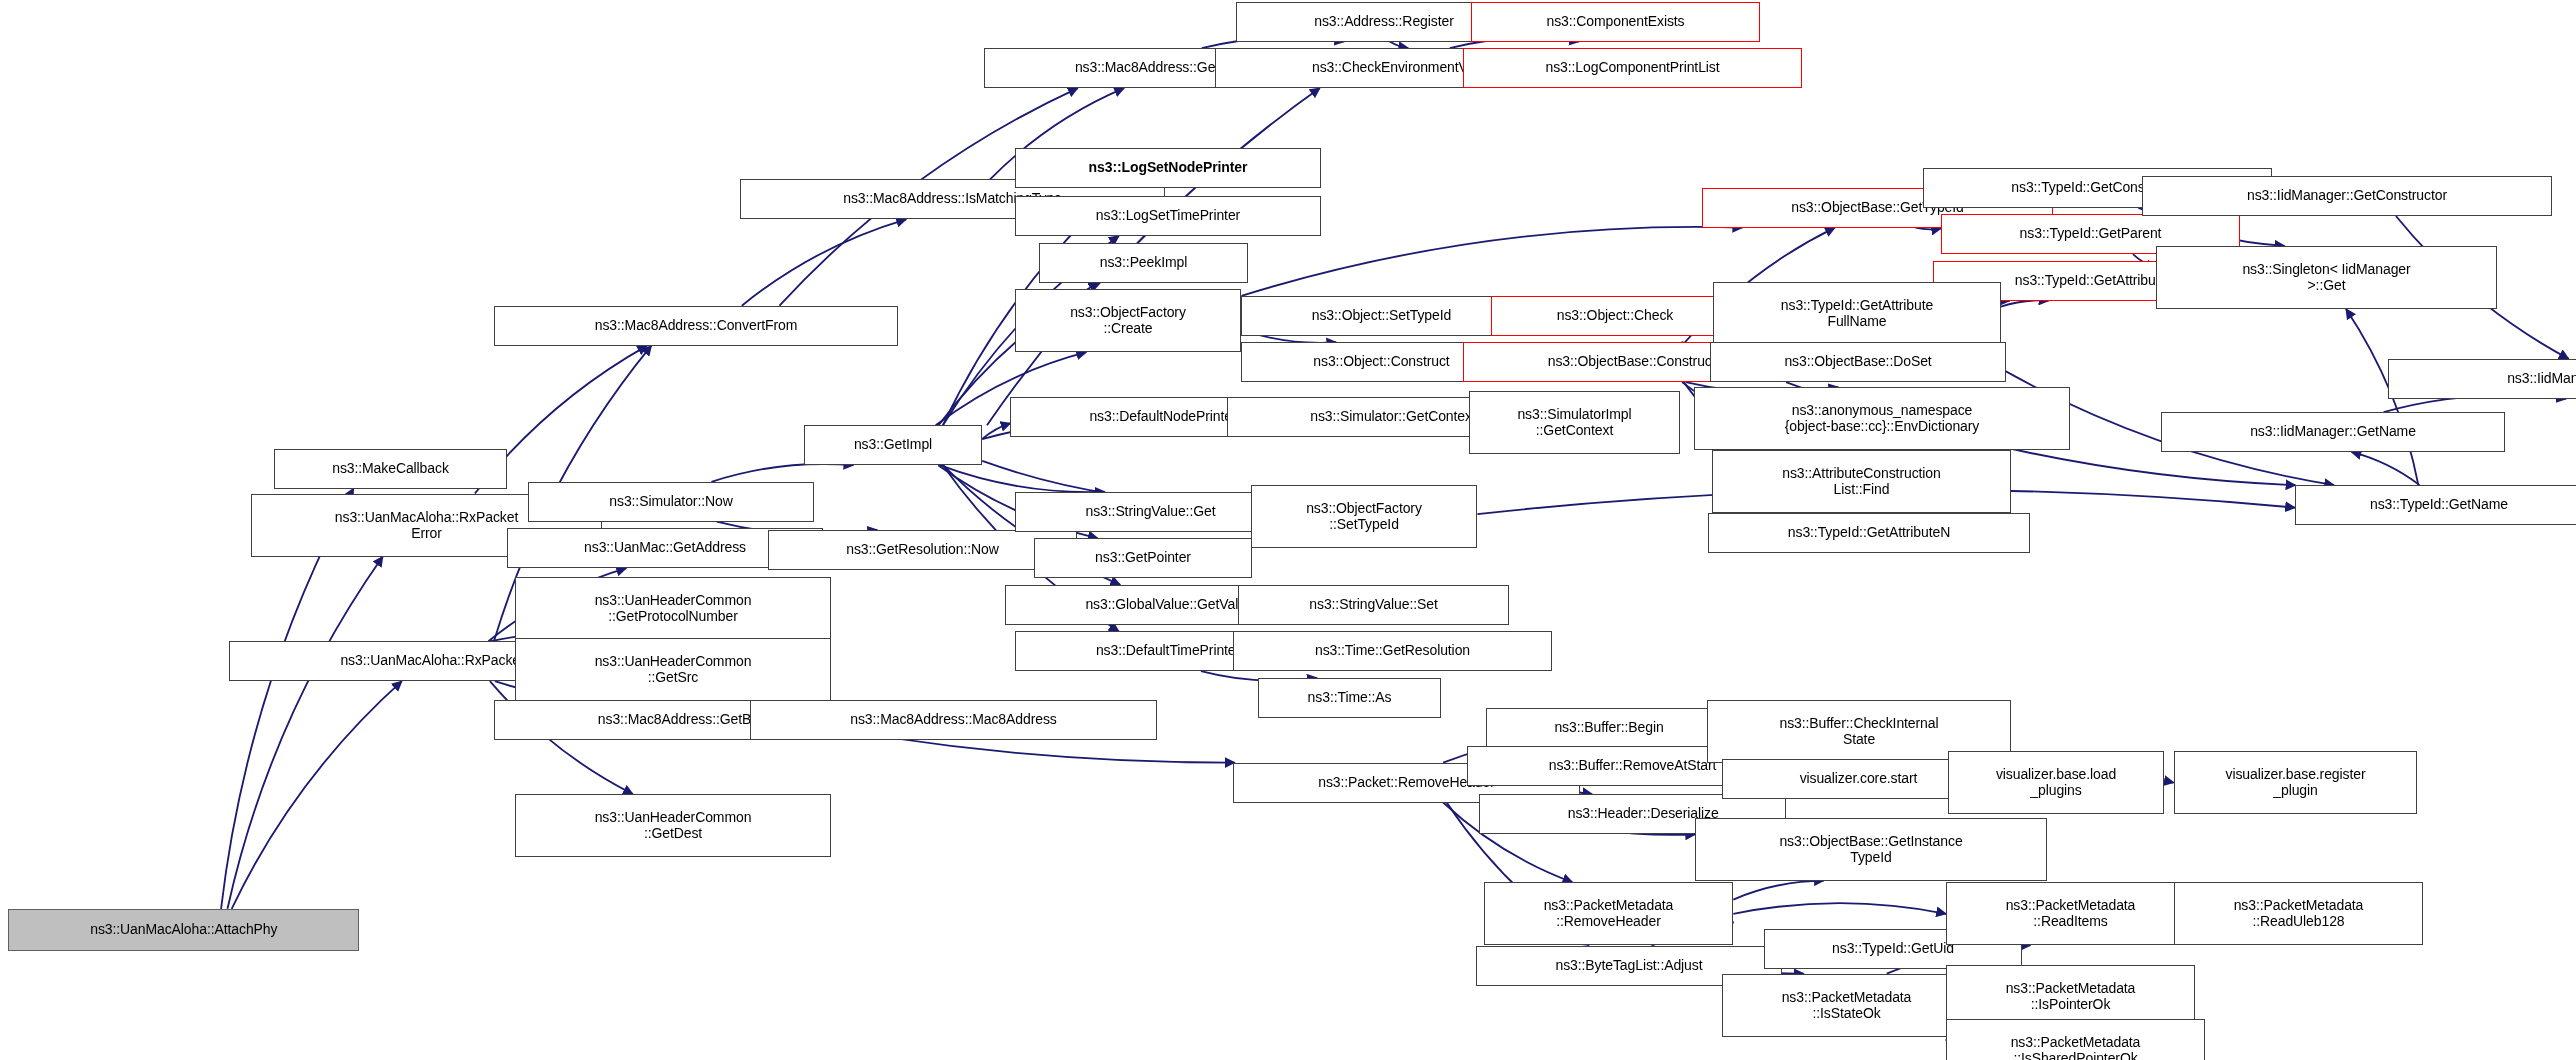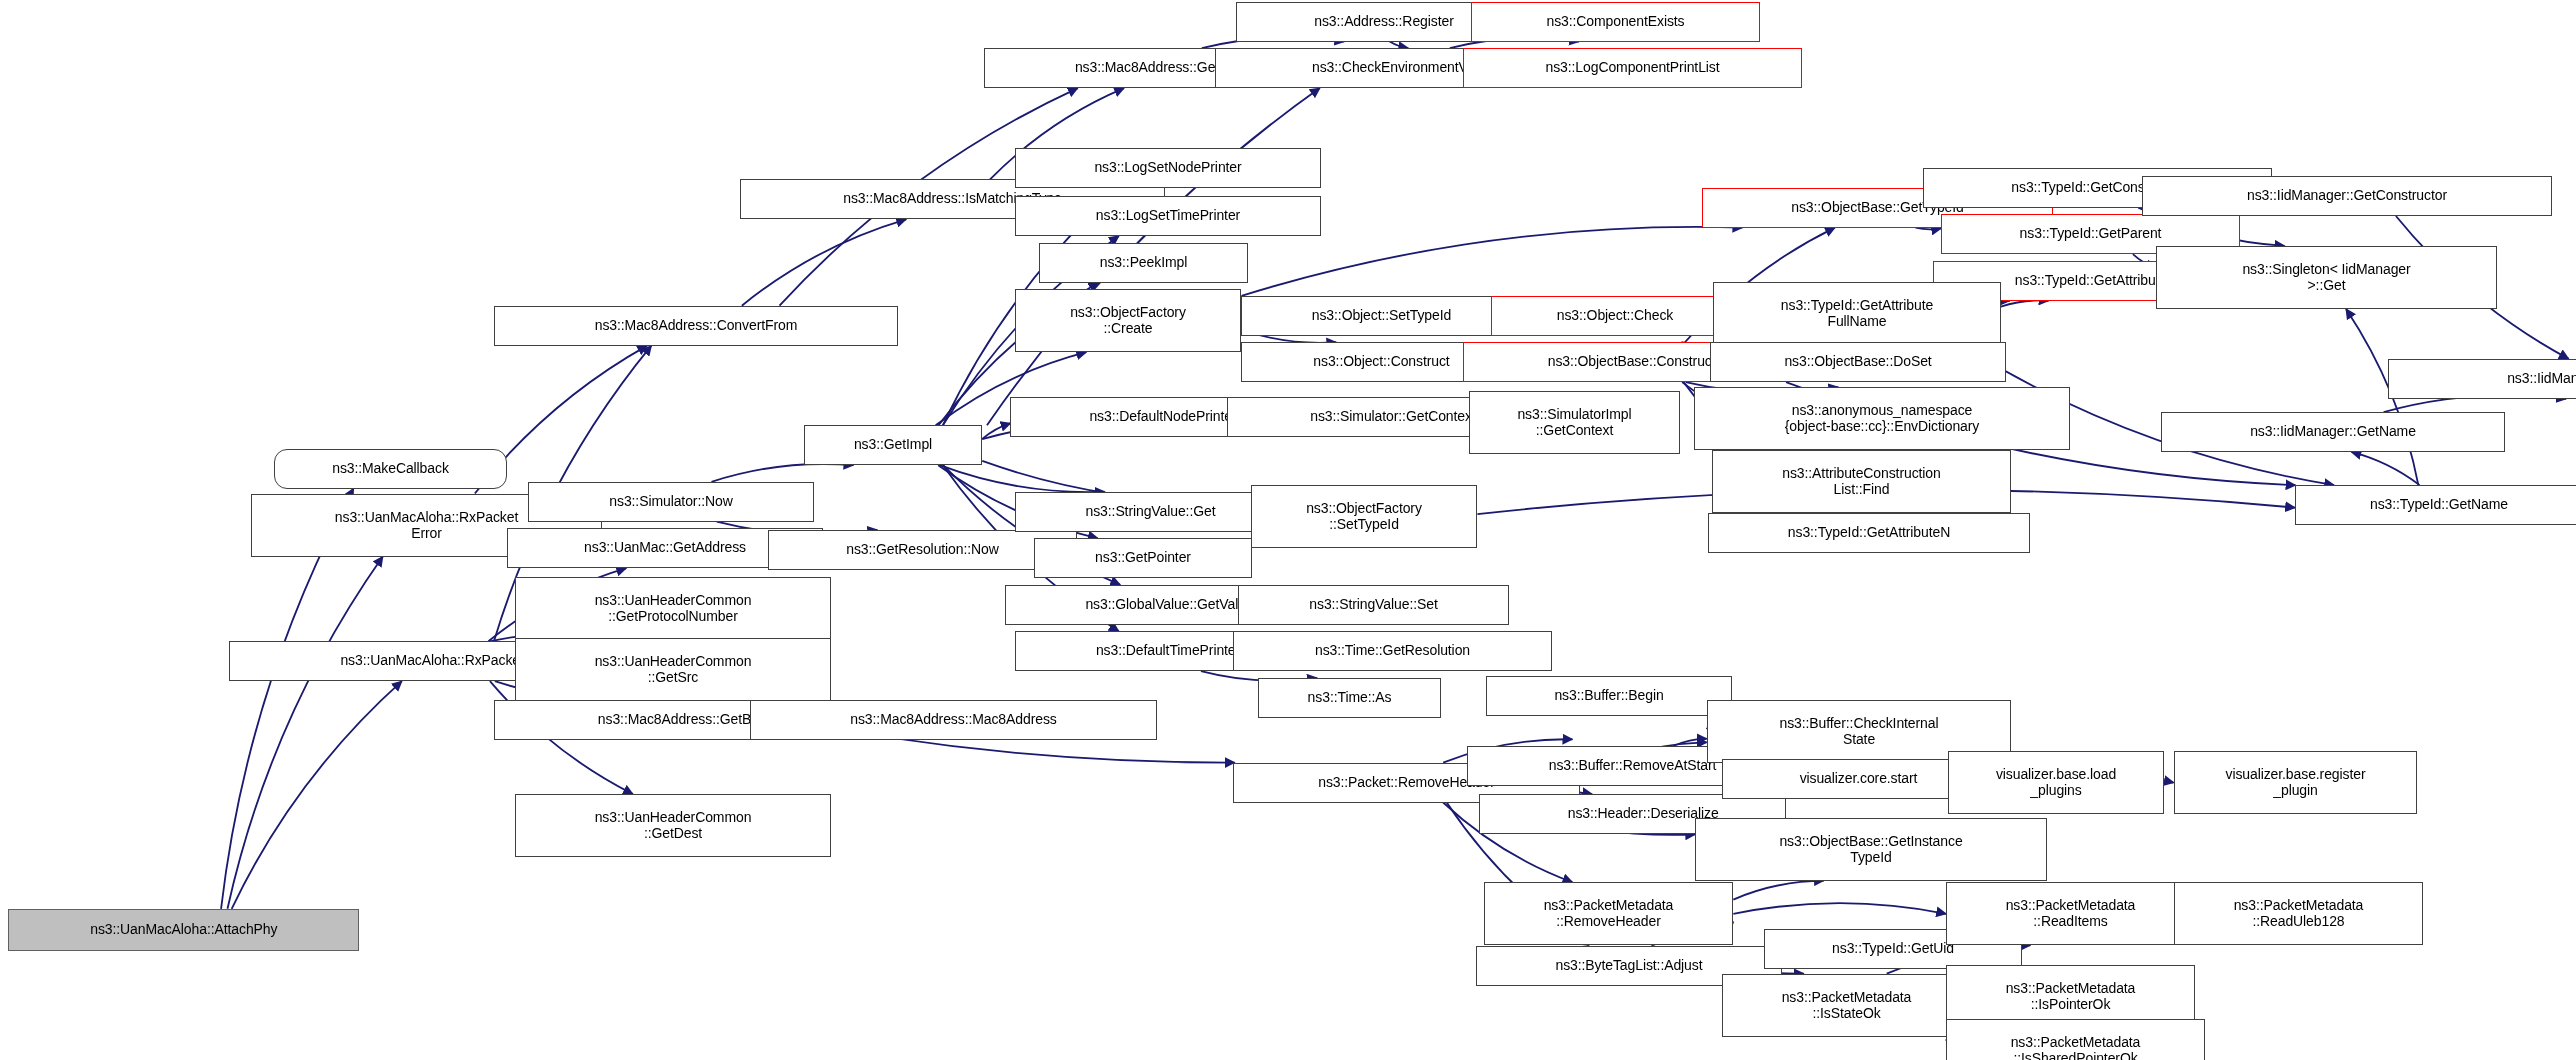--- a/index.html
+++ b/index.html
@@ -126,21 +126,21 @@
         <path d="M 1898.26 1009.2693103448274 Q 1894.0300250783698 1021.243435736677 1885.52 1030.6695611285265" fill="none" stroke="#1a1a70" stroke-width="2" marker-end="url(#arrow)"></path>
         <path d="M 1808.6068 1035.437304075235 Q 1888.7964263322883 1067.561812413793 1975.1732 1066.373040752351" fill="none" stroke="#1a1a70" stroke-width="2" marker-end="url(#arrow)"></path>
         <path d="M 2404.2200000000003 1000.8620689655171 Q 2392.3900000000003 998.4960689655171 2380.56 1000.8620689655171" fill="none" stroke="#1a1a70" stroke-width="2" marker-end="url(#arrow)"></path>
         <path d="M 2066.246 1066.373040752351 Q 2141.7764263322883 1035.180372413793 2223.494 1035.437304075235" fill="none" stroke="#1a1a70" stroke-width="2" marker-end="url(#arrow)"></path>
         <path d="M 2158.52 1098.9465517241379 Q 2145.379529780564 1093.6689028213164 2131.2200000000003 1093.851253918495" fill="none" stroke="#1a1a70" stroke-width="2" marker-end="url(#arrow)"></path>
         <path d="M 2158.52 1111.7575862068963 Q 2147.6214608150467 1128.2448902821316 2131.2200000000003 1139.2721943573667" fill="none" stroke="#1a1a70" stroke-width="2" marker-end="url(#arrow)"></path>
       </g>
   </svg>
   <div id="node-layer">
       <div class="node root" style="left: 8.3px; top: 909px; width: 351px; height: 42px;">ns3::UanMacAloha::AttachPhy</div>
-      <div class="node" style="left: 274px; top: 449px; width: 233px; height: 40px; border-radius: 13px;">ns3::MakeCallback</div>
+      <div class="node" style="left: 274px; top: 449px; width: 233px; height: 40px;">ns3::MakeCallback</div>
       <div class="node" style="left: 251px; top: 494px; width: 351px; height: 63px;">ns3::UanMacAloha::RxPacket
 Error</div>
       <div class="node" style="left: 229px; top: 641px; width: 440px; height: 40px;">ns3::UanMacAloha::RxPacketGood</div>
       <div class="node" style="left: 494px; top: 306px; width: 404px; height: 40px;">ns3::Mac8Address::ConvertFrom</div>
       <div class="node" style="left: 528px; top: 482px; width: 286px; height: 40px;">ns3::Simulator::Now</div>
       <div class="node" style="left: 507px; top: 528px; width: 316px; height: 40px;">ns3::UanMac::GetAddress</div>
       <div class="node" style="left: 515px; top: 577px; width: 316px; height: 63px;">ns3::UanHeaderCommon
 ::GetProtocolNumber</div>
       <div class="node" style="left: 515px; top: 638px; width: 316px; height: 63px;">ns3::UanHeaderCommon
 ::GetSrc</div>
@@ -149,21 +149,21 @@
 ::GetDest</div>
       <div class="node" style="left: 750px; top: 700px; width: 407px; height: 40px;">ns3::Mac8Address::Mac8Address</div>
       <div class="node" style="left: 768px; top: 530px; width: 309px; height: 40px;">ns3::GetResolution::Now</div>
       <div class="node" style="left: 740px; top: 179px; width: 425px; height: 40px;">ns3::Mac8Address::IsMatchingType</div>
       <div class="node" style="left: 984px; top: 48px; width: 356px; height: 40px;">ns3::Mac8Address::GetType</div>
       <div class="node" style="left: 1236px; top: 1.7px; width: 296px; height: 40px;">ns3::Address::Register</div>
       <div class="node" style="left: 1215px; top: 48px; width: 397px; height: 40px;">ns3::CheckEnvironmentVariables</div>
       <div class="node red" style="left: 1471px; top: 1.7px; width: 289px; height: 40px;">ns3::ComponentExists</div>
       <div class="node red" style="left: 1463px; top: 48px; width: 339px; height: 40px;">ns3::LogComponentPrintList</div>
       <div class="node" style="left: 804px; top: 425px; width: 178px; height: 40px;">ns3::GetImpl</div>
-      <div class="node" style="left: 1015px; top: 148px; width: 306px; height: 40px;">ns3::LogSetNodePrinter</div>
+      <div class="node" style="left: 1015px; top: 148px; width: 306px; height: 40px; font-weight: bold;">ns3::LogSetNodePrinter</div>
       <div class="node" style="left: 1015px; top: 196px; width: 306px; height: 40px;">ns3::LogSetTimePrinter</div>
       <div class="node" style="left: 1039px; top: 243px; width: 209px; height: 40px;">ns3::PeekImpl</div>
       <div class="node" style="left: 1015px; top: 289px; width: 226px; height: 63px;">ns3::ObjectFactory
 ::Create</div>
       <div class="node" style="left: 1241px; top: 296px; width: 281px; height: 40px;">ns3::Object::SetTypeId</div>
       <div class="node" style="left: 1241px; top: 342px; width: 281px; height: 40px;">ns3::Object::Construct</div>
       <div class="node red" style="left: 1491px; top: 296px; width: 248px; height: 40px;">ns3::Object::Check</div>
       <div class="node red" style="left: 1463px; top: 342px; width: 361px; height: 40px;">ns3::ObjectBase::ConstructSelf</div>
       <div class="node" style="left: 1010px; top: 397px; width: 306px; height: 40px;">ns3::DefaultNodePrinter</div>
       <div class="node" style="left: 1227px; top: 397px; width: 332px; height: 40px;">ns3::Simulator::GetContext</div>
@@ -190,21 +190,21 @@
       <div class="node" style="left: 1712px; top: 450px; width: 299px; height: 63px;">ns3::AttributeConstruction
 List::Find</div>
       <div class="node" style="left: 1708px; top: 513px; width: 322px; height: 40px;">ns3::TypeId::GetAttributeN</div>
       <div class="node" style="left: 2156px; top: 246px; width: 341px; height: 63px;">ns3::Singleton&lt; IidManager
 &gt;::Get</div>
       <div class="node" style="left: 2142px; top: 176px; width: 410px; height: 40px;">ns3::IidManager::GetConstructor</div>
       <div class="node" style="left: 2388px; top: 359px; width: 459px; height: 40px;">ns3::IidManager::LookupInformation</div>
       <div class="node" style="left: 2161px; top: 412px; width: 344px; height: 40px;">ns3::IidManager::GetName</div>
       <div class="node" style="left: 2295px; top: 485px; width: 288px; height: 40px;">ns3::TypeId::GetName</div>
       <div class="node" style="left: 1233px; top: 763px; width: 347px; height: 40px;">ns3::Packet::RemoveHeader</div>
-      <div class="node" style="left: 1486px; top: 676px; width: 246px; height: 40px;">ns3::Buffer::Begin</div>
+      <div class="node" style="left: 1486px; top: 708px; width: 246px; height: 40px;">ns3::Buffer::Begin</div>
       <div class="node" style="left: 1467px; top: 746px; width: 331px; height: 40px;">ns3::Buffer::RemoveAtStart</div>
       <div class="node" style="left: 1479px; top: 794px; width: 307px; height: 40px; padding-left: 24px;">ns3::Header::Deserialize</div>
       <div class="node" style="left: 1707px; top: 700px; width: 304px; height: 63px;">ns3::Buffer::CheckInternal
 State</div>
       <div class="node" style="left: 1722px; top: 759px; width: 273px; height: 40px;">visualizer.core.start</div>
       <div class="node" style="left: 1948px; top: 751px; width: 216px; height: 63px;">visualizer.base.load
 _plugins</div>
       <div class="node" style="left: 2174px; top: 751px; width: 243px; height: 63px;">visualizer.base.register
 _plugin</div>
       <div class="node" style="left: 1695px; top: 818px; width: 352px; height: 63px;">ns3::ObjectBase::GetInstance

